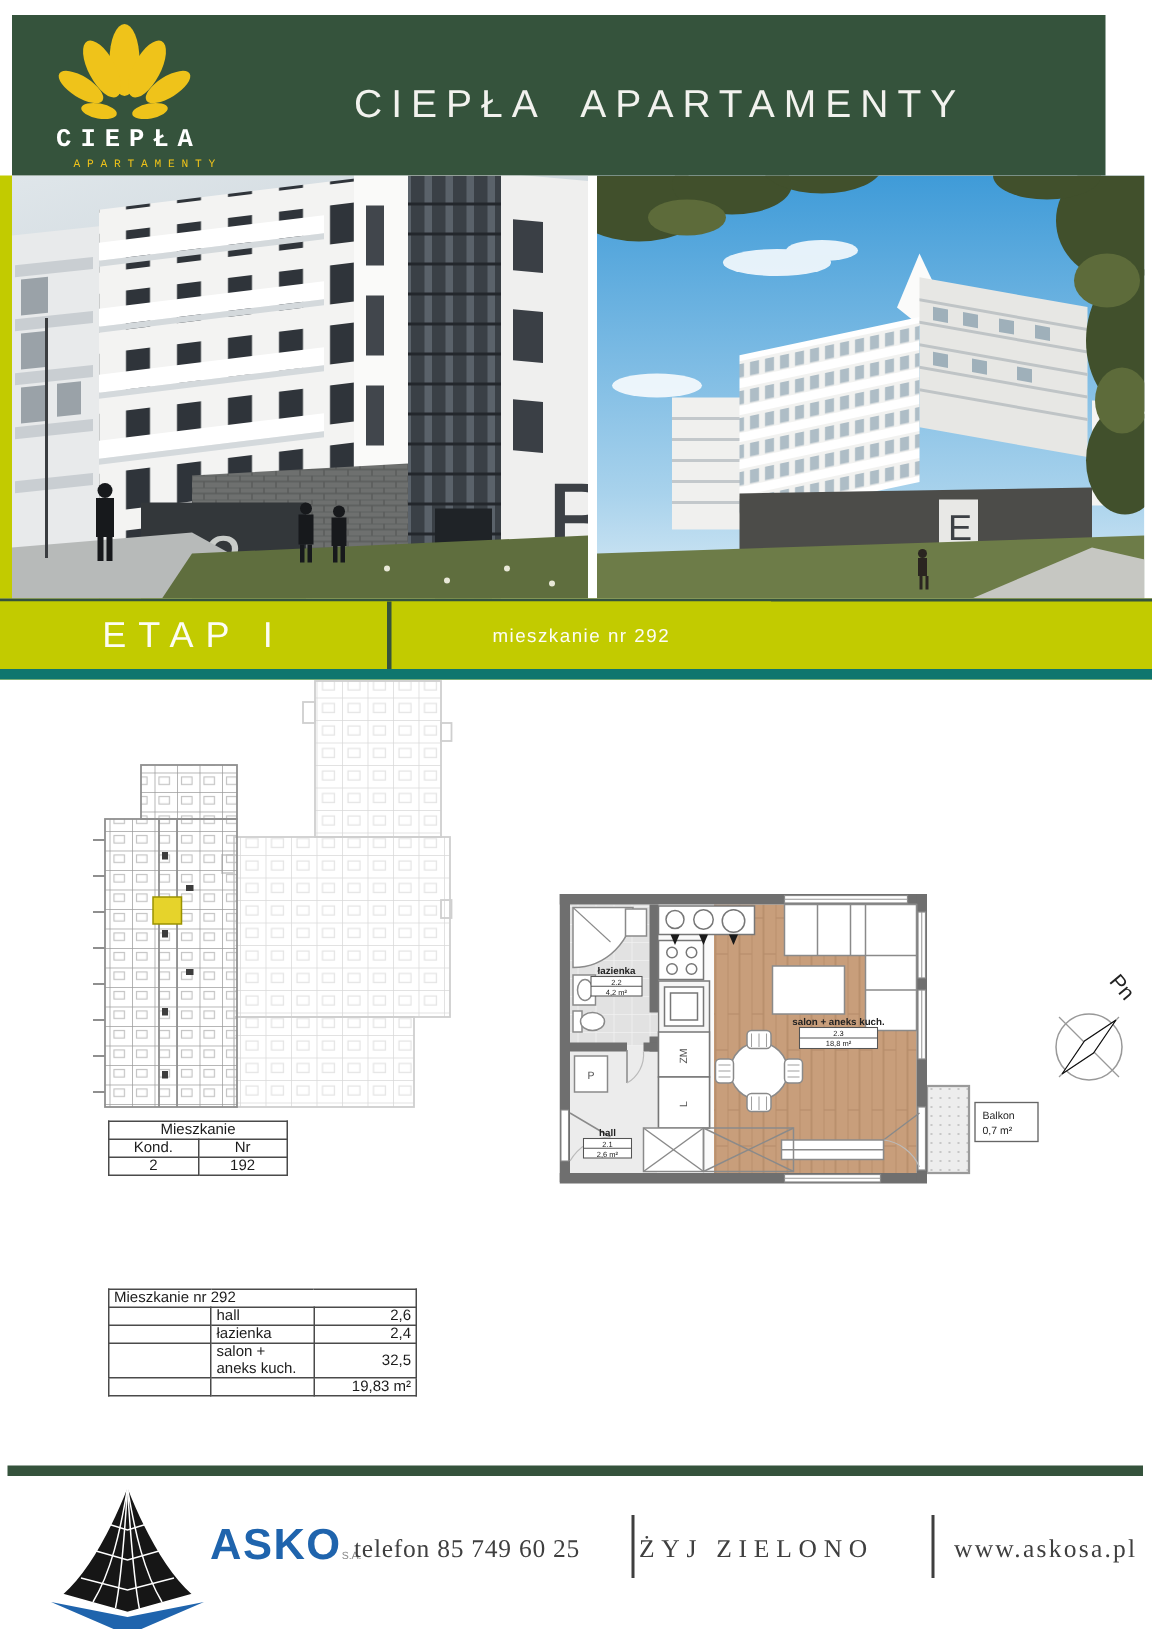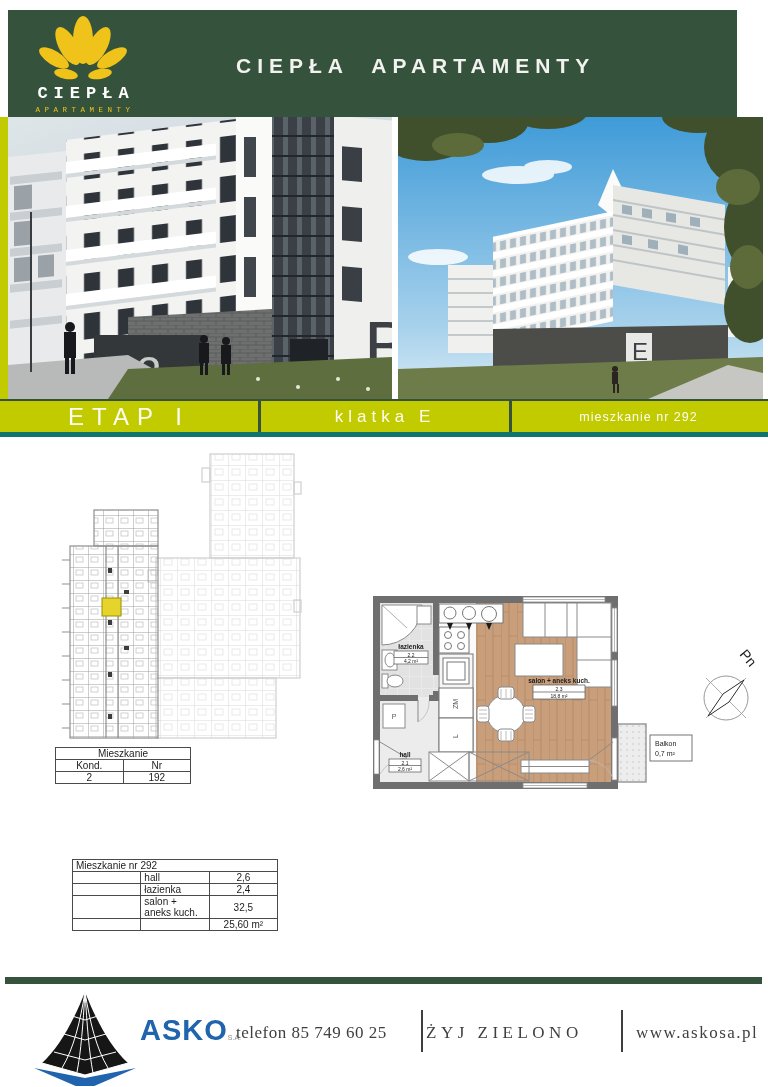--- a/index.html
+++ b/index.html
@@ -4,50 +4,50 @@
 <style>
   * { margin:0; padding:0; box-sizing:border-box; }
   body { background:#fff; font-family:"Liberation Sans", sans-serif; }
   .page { position:relative; width:768px; height:1087px; background:#fff; overflow:hidden; margin:0 auto; }
 
   
   .header { position:absolute; left:8px; top:10px; width:729px; height:107px; background:#35533C; }
   .logo { position:absolute; left:10px; top:2px; width:130px; height:105px; text-align:center;font-family:Liberation Mono, monospace; }
   .logo svg { display:block; margin:0 auto; }
   .logo-name { color:#fff; font-size:17px; font-weight:bold; letter-spacing:6px; margin-top:-2px; padding-left:6px; }
-  .logo-sub { color:#EFC31A; font-size:7.5px; letter-spacing:4.5px; margin-top:3px; padding-left:4px; }
-  .main-title { position:absolute; left:228px; top:44px; color:#f2f2ee; font-size:21px; font-weight:bold; letter-spacing:6px; word-spacing:12px; white-space:nowrap; }
+  .logo-sub { color:#EFC31A; font-size:7.5px; letter-spacing:4.5px; margin-top:3px; padding-left:4px;text-align:right; }
+  .main-title { position:absolute; left:228px; top:44px; color:#f2f2ee; font-size:26px; font-weight:normal; letter-spacing:6px; word-spacing:12px; white-space:nowrap; }
 
   
   .photo-strip { position:absolute; left:0; top:117px; width:8px; height:282px; background:#C2CB00; }
   .photo-left  { position:absolute; left:8px;  top:117px; width:384px; height:282px; overflow:hidden; }
   .photo-right { position:absolute; left:398px; top:117px; width:365px; height:282px; overflow:hidden; }
 
   
-  .bars { position:absolute; left:0; top:399px; width:768px; height:38px; display:flex; border-top:2px solid #35533C; border-bottom:5px solid #0f766e; background:#C2CB00; }
+  .bars { position:absolute; left:0; top:399px; width:768px; height:54px; display:flex; border-top:2px solid #35533C; border-bottom:7px solid #0f766e; background:#C2CB00; }
   .bar { display:flex; align-items:center; justify-content:center; color:#fdfdf4; background:#C2CB00; }
   .bar + .bar { border-left:3px solid #35533C; }
   .bar-etap { width:258px; font-size:24px; letter-spacing:8px; }
   .bar-klatka { width:251px; font-size:17px; letter-spacing:5px; }
   .bar-mieszkanie { width:256px; font-size:12.5px; letter-spacing:1px; }
 
   
   .overview-plan { position:absolute; left:58px; top:450px; }
   .unit-plan { position:absolute; left:373px; top:592px; }
   .compass { position:absolute; left:696px; top:638px; }
 
   
   table { border-collapse:collapse; font-size:10px; color:#1c1c1c; }
   td { border:1px solid #4a4a4a; height:12px; padding:0 3px; background:#fff; }
-  .loc-table { position:absolute; left:55px; top:747px; width:136px; table-layout:fixed; }
+  .loc-table { position:absolute; left:72px; top:747px; width:120px; table-layout:fixed; }
   .loc-table td { text-align:center; }
   .det-table { position:absolute; left:72px; top:859px; width:206px; table-layout:fixed; }
   .det-table td.c1 { width:60px; }
   .det-table td.c2 { width:102px; text-align:left; }
-  .det-table td.c3 { width:44px; text-align:center; }
+  .det-table td.c3 { width:44px; text-align:right; }
 
   
   .divider { position:absolute; left:5px; top:977px; width:757px; height:7px; background:#35533C; }
   .footer { position:absolute; left:0; top:984px; width:768px; height:103px; background:#fff; }
   .asko-logo { position:absolute; left:28px; top:6px; }
   .asko-word { position:absolute; left:140px; top:30px; color:#1F64AD; font-size:29px; font-weight:bold; letter-spacing:1px; }
   .asko-word .sa { font-size:7px; font-weight:normal; color:#8a8a8a; letter-spacing:0; }
   .f-text { position:absolute; top:39px; color:#3f3f3f; font-size:17px; white-space:nowrap;font-family:Liberation Serif, serif; }
   .f-phone { left:236px; letter-spacing:0.5px; }
   .f-slogan { left:426px; letter-spacing:4.5px; }
@@ -260,21 +260,20 @@
           <circle cx="217" cy="252" r="3"></circle>
           <rect x="214" y="255" width="6" height="12"></rect>
           <rect x="215" y="267" width="2" height="9"></rect>
           <rect x="219" y="267" width="2" height="9"></rect>
         </g>
     </svg>
   </div>
 
   <div class="bars">
     <div class="bar bar-etap">ETAP I</div>
-    <div class="bar bar-klatka">klatka E</div>
     <div class="bar bar-mieszkanie">mieszkanie nr 292</div>
   </div>
 
   <div class="overview-plan">
     <svg width="245" height="292" viewBox="0 0 245 292">
       <defs>
         <pattern id="gridL" width="17" height="15" patternUnits="userSpaceOnUse">
           <path d="M17 0H0V15" fill="none" stroke="#d9d9d9" stroke-width="1"></path>
           <rect x="4" y="4" width="8" height="6" fill="none" stroke="#e3e3e3" stroke-width="0.8"></rect>
         </pattern>
@@ -521,21 +520,21 @@
       <td class="c3">2,4</td>
     </tr>
     <tr>
       <td class="c1"></td>
       <td class="c2">salon + aneks kuch.</td>
       <td class="c3">32,5</td>
     </tr>
     <tr>
       <td class="c1"></td>
       <td class="c2"></td>
-      <td class="c3">25,60 m²</td>
+      <td class="c3">19,83 m²</td>
     </tr>
   </tbody>
     </table>
 
   <div class="divider"></div>
   <div class="footer">
     <div class="asko-logo">
       <svg width="112" height="96" viewBox="0 0 112 96">
         <polygon points="6,78 57,88 108,78 57,100" fill="#1F64AD"></polygon>
         <path d="M57 2 C46 30 31 58 14 73 L57 85 L100 73 C83 58 68 30 57 2 Z" fill="#161616"></path>

